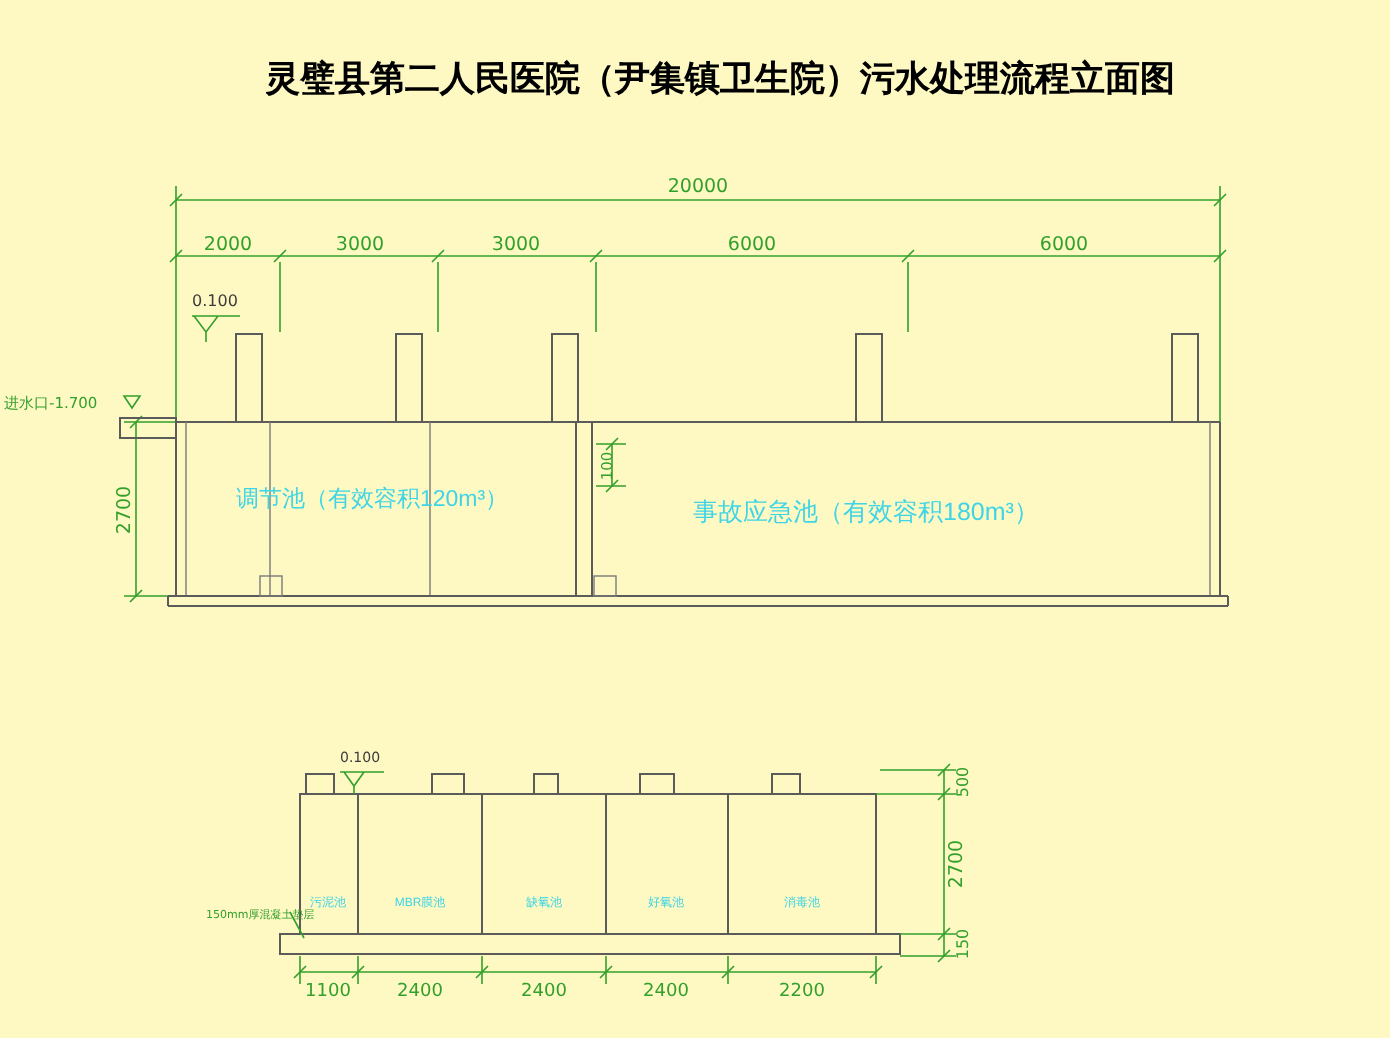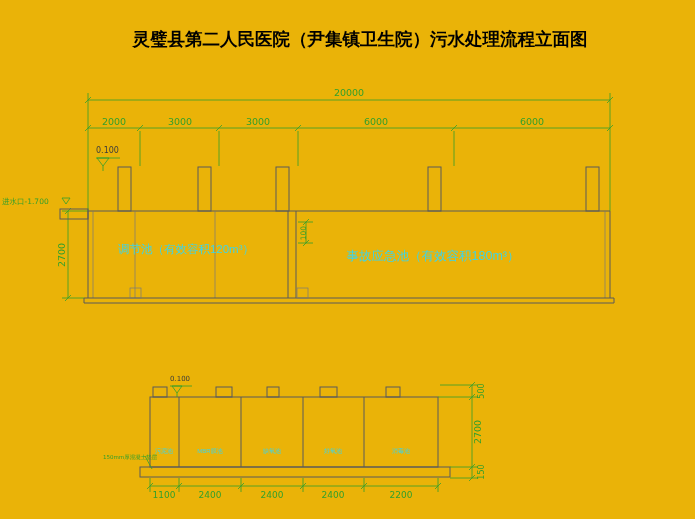--- a/index.html
+++ b/index.html
@@ -2,21 +2,21 @@
 <html><head>
 <meta charset="utf-8">
 <style>
   :root{
     --green:#33a02c;
     --cyan:#3fd4e6;
     --line:#5b5b5b;
     --dark:#3c3c3c;
   }
   html,body{margin:0;padding:0;background:#ffffff;}
-  .page{width:695px;height:519px;position:relative;background:#eab308;overflow:hidden;}
+  .page{width:695px;height:519px;position:relative;background:#fef9c3;overflow:hidden;}
   svg{display:block;}
   .struct{stroke:var(--line);stroke-width:1;fill:none;}
   .struct-thin{stroke:#7a7a7a;stroke-width:0.7;fill:none;}
   .dim{stroke:var(--green);stroke-width:0.8;fill:none;}
   .dim-text{fill:var(--green);font-family:"DejaVu Sans",sans-serif;}
   .elev-text{fill:var(--dark);font-family:"DejaVu Sans",sans-serif;}
   .cyan-text{fill:var(--cyan);font-family:"Liberation Sans",sans-serif;}
   .title-text{fill:#000;font-family:"Liberation Serif",serif;font-weight:bold;}
 </style>
 </head>

